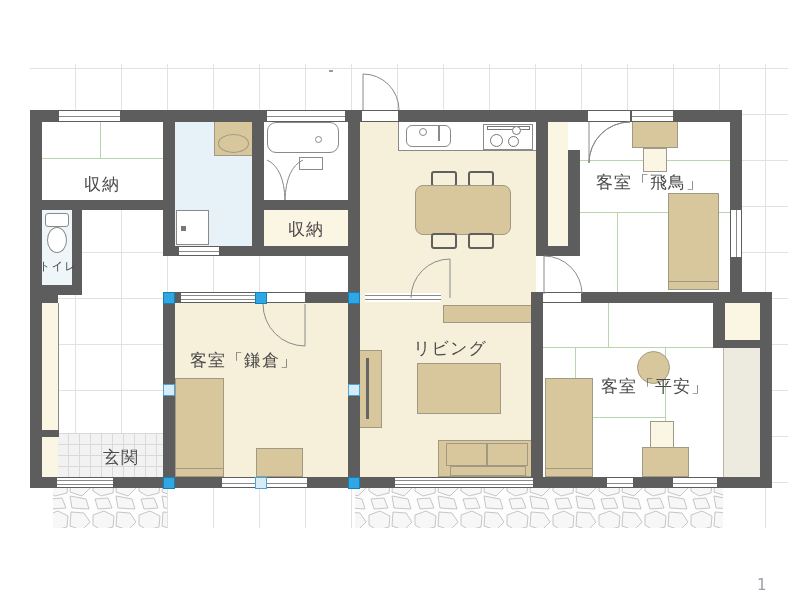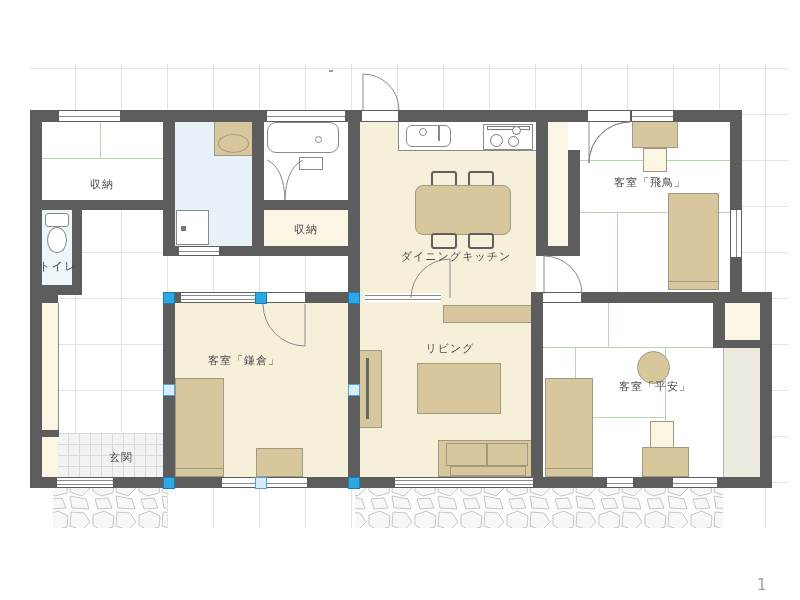--- a/index.html
+++ b/index.html
@@ -19,21 +19,21 @@
   .floor{position:absolute;box-sizing:border-box;}
   .furn{position:absolute;background:var(--c-tan);border:1px solid var(--c-tanb);box-sizing:border-box;}
   .furnw{position:absolute;background:#fff;border:1px solid var(--c-line);box-sizing:border-box;}
   .furncream{position:absolute;background:var(--c-cream);border:1px solid var(--c-tanb);box-sizing:border-box;}
   .gline{position:absolute;background:var(--c-tatami);}
   .win{position:absolute;background:#fff;}
   .wline-h{position:absolute;left:0;right:0;top:50%;height:1px;background:var(--c-line);}
   .wline-v{position:absolute;top:0;bottom:0;left:50%;width:1px;background:var(--c-line);}
   .slide1{position:absolute;left:0;right:0;top:2px;height:1px;background:var(--c-line);}
   .slide2{position:absolute;left:0;right:0;bottom:2px;height:1px;background:var(--c-line);}
-  .label{position:absolute;transform:translate(-50%,-50%);font-size:11px;letter-spacing:1px;
+  .label{position:absolute;transform:translate(-50%,-50%);font-size:17px;letter-spacing:1px;
          color:var(--c-label);white-space:nowrap;}
   .handle{position:absolute;width:12px;height:12px;background:var(--c-handle);
           border:1px solid #1580b8;box-sizing:border-box;}
   .handle.pale{background:var(--c-handlepale);border-color:#49a4d8;}
   .tiles{background-color:#f2f2f2;background-image:
       repeating-linear-gradient(0deg,transparent 0 10px,#d9d9d9 10px 11px),
       repeating-linear-gradient(90deg,transparent 0 10px,#d9d9d9 10px 11px);}
   .bedline{position:absolute;left:0;right:0;bottom:7px;height:1px;background:var(--c-tanb);}
   .page-num{position:absolute;font-size:15px;color:#9aa0a6;}
   svg.overlay{position:absolute;left:0;top:0;pointer-events:none;}
@@ -219,21 +219,20 @@
       <path d="M263,304 A42,42 0 0 0 305,346 L305,304"></path>
       <path d="M544,294 L544,256 A38,38 0 0 1 582,294"></path>
       <path d="M411,298 A39,39 0 0 1 450,259 L450,298"></path>
       <path d="M267,160 Q284,168 285,200 M303,160 Q286,168 285,200"></path>
     </g>
   </svg>
 
   <div class="label" style="left:102px;top:184px;">収納</div>
   <div class="label" style="left:58px;top:266px;font-size:11.5px;">トイレ</div>
   <div class="label" style="left:306px;top:229px;">収納</div>
-  <div class="label" style="left:456px;top:256px;">ダイニングキッチン</div>
   <div class="label" style="left:650px;top:182px;">客室「飛鳥」</div>
   <div class="label" style="left:244px;top:360px;">客室「鎌倉」</div>
   <div class="label" style="left:450px;top:348px;">リビング</div>
   <div class="label" style="left:655px;top:386px;">客室「平安」</div>
   <div class="label" style="left:121px;top:457px;">玄関</div>
 
   <div class="handle" style="left:163px;top:292px;"></div>
   <div class="handle" style="left:255px;top:292px;"></div>
   <div class="handle" style="left:348px;top:292px;"></div>
   <div class="handle" style="left:163px;top:477px;"></div>

